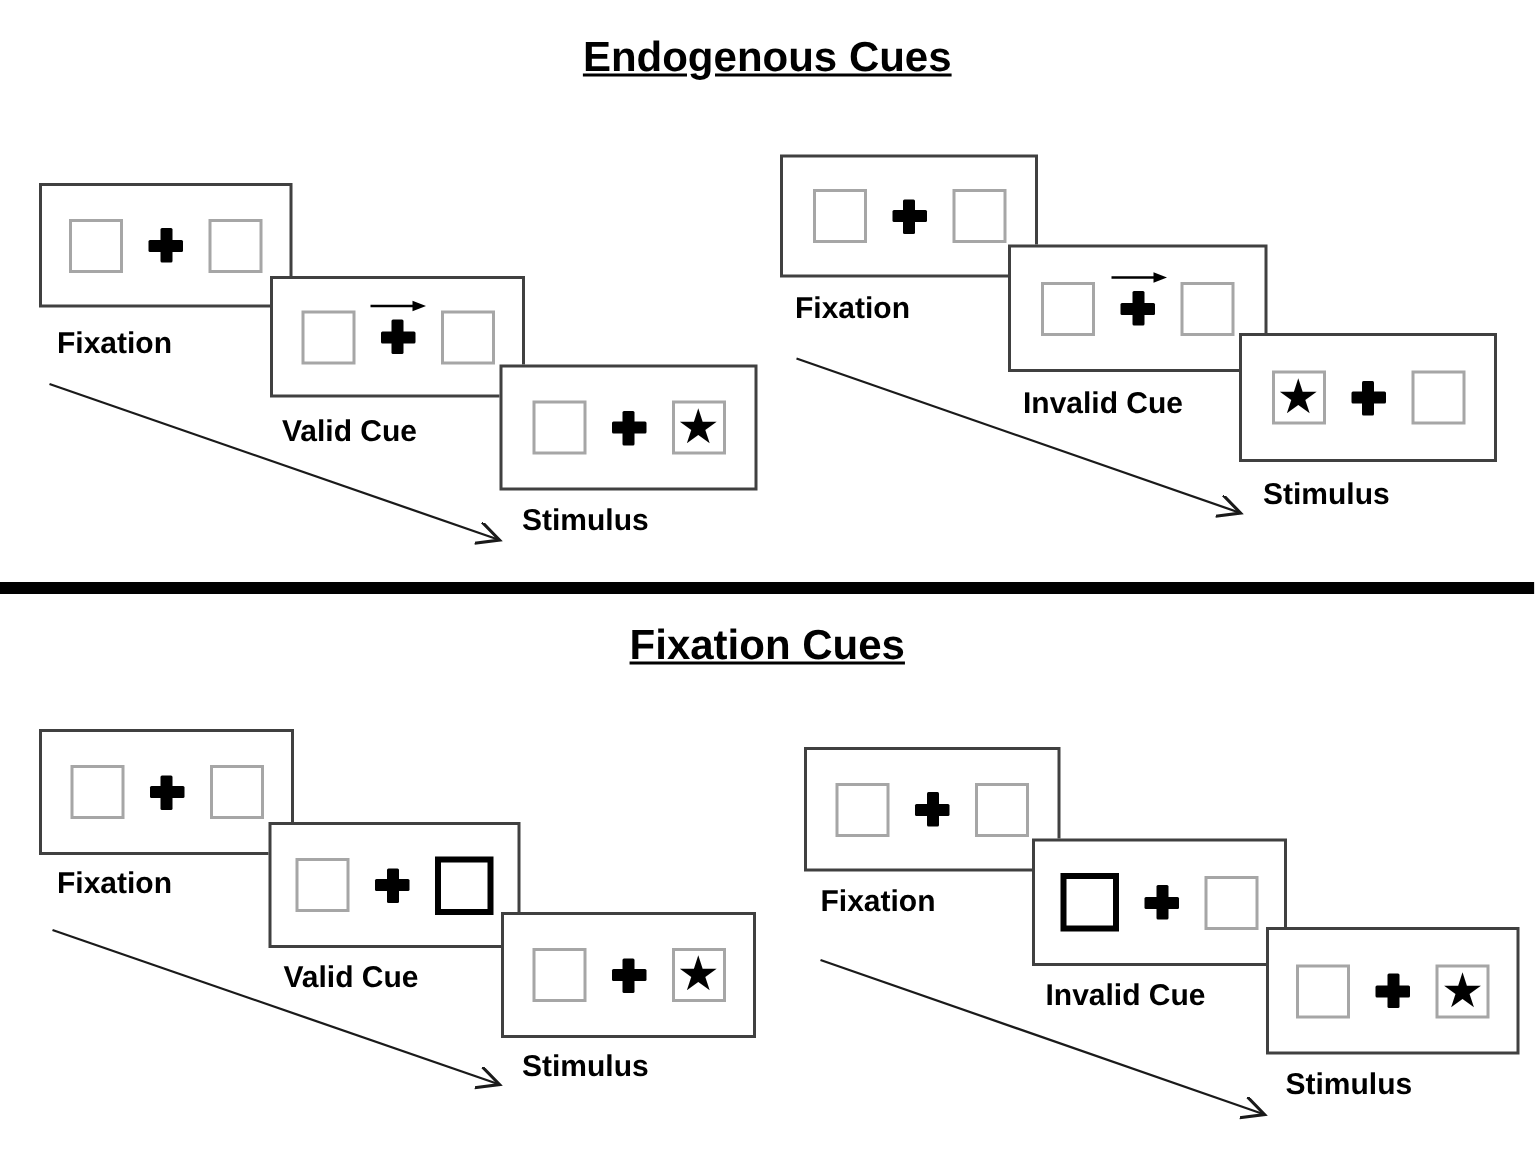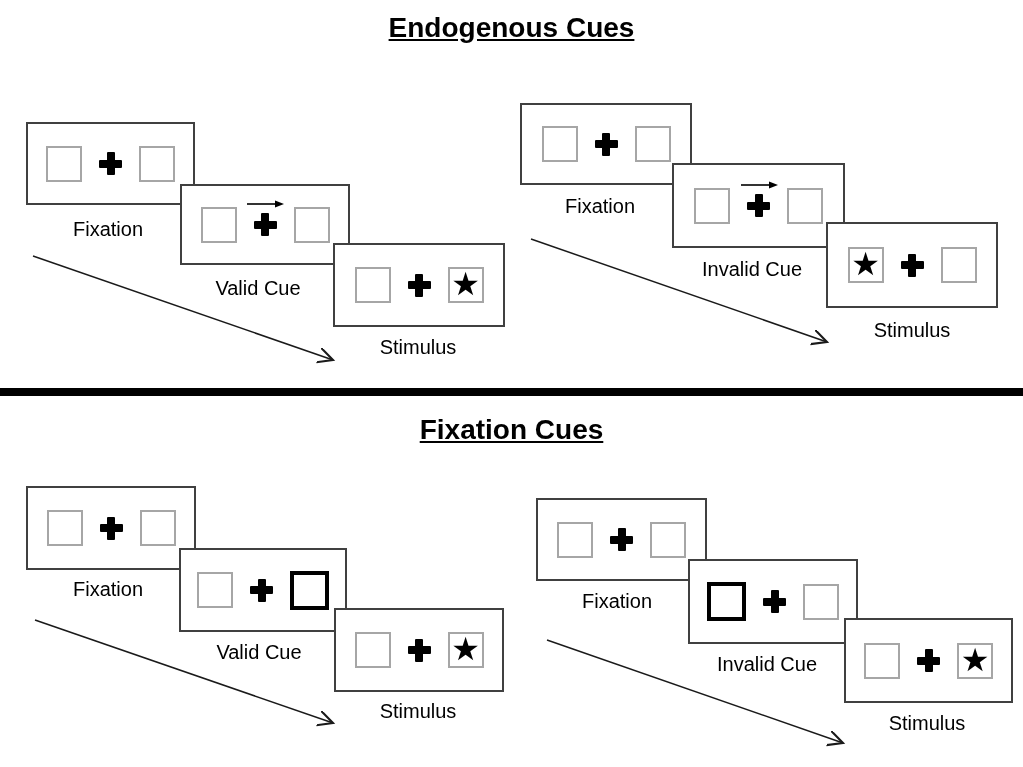--- a/index.html
+++ b/index.html
@@ -1,21 +1,21 @@
 <!DOCTYPE html>
 <html><head>
 <meta charset="utf-8">
 <style>
   html,body{margin:0;padding:0;background:#fff;}
   .page{position:relative;width:1023px;height:767px;background:#ffffff;overflow:hidden;
         font-family:"Liberation Sans",sans-serif;color:#000;}
 
   .title{position:absolute;left:0;width:100%;text-align:center;font-weight:bold;
          font-size:28px;letter-spacing:0px;text-decoration:underline;z-index:4;}
-  #title-endo{top:12px;}
+  #title-endo{top:22px;}
   #title-exo{top:414px;}
 
   .divider{position:absolute;left:0;top:388px;width:1023px;height:8px;background:#000;z-index:4;}
 
   .panel{position:absolute;background:#ffffff;border:2px solid #404040;box-sizing:border-box;
          display:flex;align-items:center;justify-content:center;gap:17px;}
 
   
   #p-tl-fix {left:26px; top:122px;width:169px;height:83px;z-index:1;}
   #p-tl-cue {left:180px;top:184px;width:170px;height:81px;z-index:2;}
@@ -38,21 +38,21 @@
   .box.thick{width:39px;height:39px;border:4px solid #000;}
   .star{font-family:"DejaVu Sans",sans-serif;font-size:32px;line-height:32px;color:#000;
         display:block;transform:translateY(-1px);}
 
   .plus-wrap{position:relative;width:23px;height:23px;flex:0 0 auto;}
   .plus{position:absolute;left:0;top:0;width:23px;height:23px;}
   .plus::before{content:"";position:absolute;left:7.5px;top:0;width:8px;height:23px;background:#000;border-radius:1px;}
   .plus::after{content:"";position:absolute;top:7.5px;left:0;width:23px;height:8px;background:#000;border-radius:1px;}
   .cue-arrow{position:absolute;left:50%;top:-17px;transform:translateX(-50%);}
 
-  .plabel{position:absolute;width:140px;text-align:center;font-weight:normal;font-size:20px;z-index:4;}
+  .plabel{position:absolute;width:140px;font-weight:bold;font-size:20px;z-index:4;}
   #l-tl-fix {left:38px; top:218px;} #l-tl-cue {left:188px;top:277px;} #l-tl-stim{left:348px;top:336px;}
   #l-tr-fix {left:530px;top:195px;} #l-tr-cue {left:682px;top:258px;} #l-tr-stim{left:842px;top:319px;}
   #l-bl-fix {left:38px; top:578px;} #l-bl-cue {left:189px;top:641px;} #l-bl-stim{left:348px;top:700px;}
   #l-br-fix {left:547px;top:590px;} #l-br-cue {left:697px;top:653px;} #l-br-stim{left:857px;top:712px;}
 
   .tarrow{position:absolute;z-index:1;}
   #a-tl{left:28px; top:250px;}
   #a-tr{left:526px;top:233px;}
   #a-bl{left:30px; top:614px;}
   #a-br{left:542px;top:634px;}

